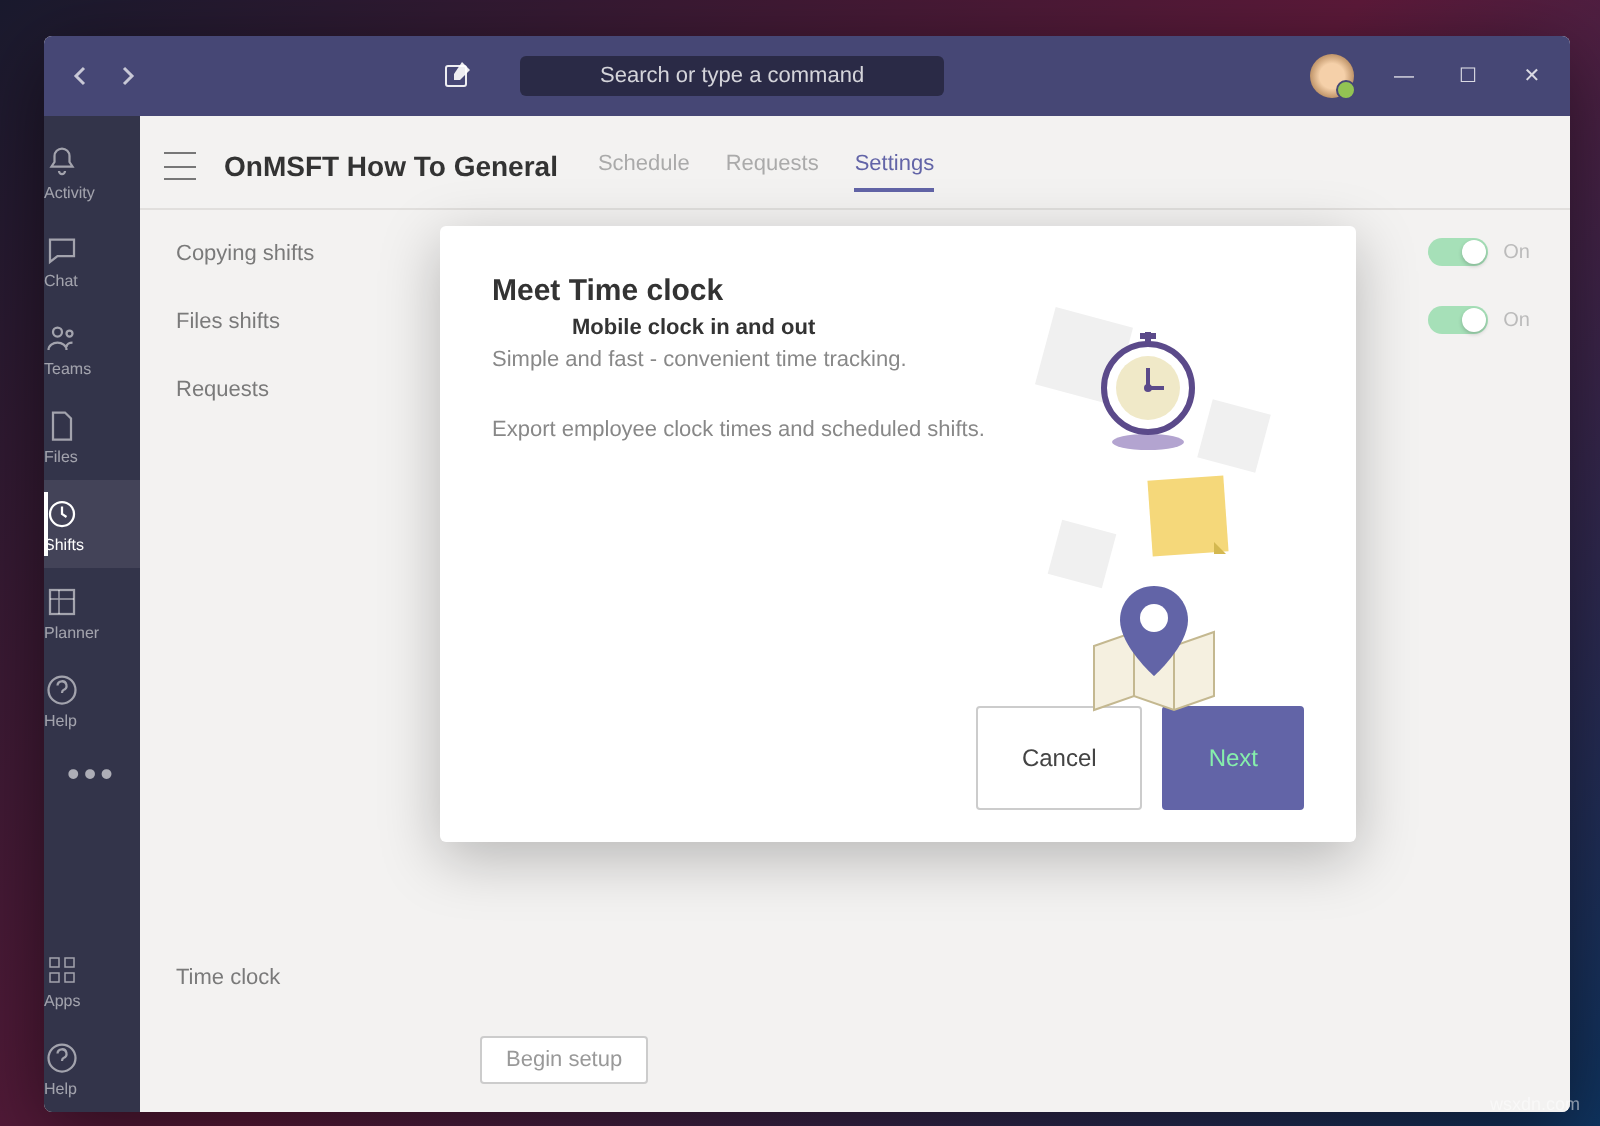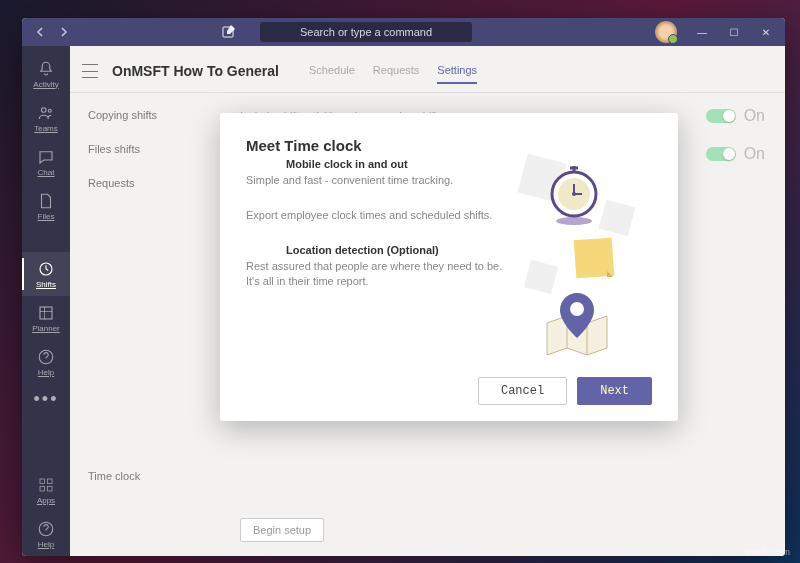--- a/index.html
+++ b/index.html
@@ -1,68 +1,68 @@
 <!DOCTYPE html>
 <html><head>
 <meta charset="utf-8">
 <style>
 * { margin: 0; padding: 0; box-sizing: border-box; font-family: "Segoe UI", -apple-system, sans-serif; }
 body { width: 800px; height: 563px; overflow: hidden; position: relative; background: linear-gradient(135deg, #1a1a2e 0%, #5d1a3a 50%, #0f3460 100%); }
 .window { position: absolute; top: 18px; left: 22px; right: 15px; bottom: 7px; background: #f3f2f1; border-radius: 4px; display: flex; flex-direction: column; box-shadow: 0 10px 40px rgba(0,0,0,0.5); overflow: hidden; }
-.titlebar { height: 28px; background: #464775; display: flex; align-items: center; color: #fff; font-size: 11px; }
+.titlebar { height: 40px; background: #464775; display: flex; align-items: center; color: #fff; font-size: 11px; }
 .nav-arrows { display: flex; padding: 0 8px; gap: 4px; }
 .nav-arrow { width: 20px; height: 20px; display: flex; align-items: center; justify-content: center; color: rgba(255,255,255,0.7); cursor: pointer; }
 .tb-icon { margin-left: 140px; color: rgba(255,255,255,0.9); cursor: pointer; }
 .search-box { margin-left: 24px; background: rgba(0,0,0,0.4); border-radius: 3px; padding: 4px 40px; font-size: 11px; color: rgba(255,255,255,0.8); }
 .titlebar-right { margin-left: auto; display: flex; align-items: center; gap: 2px; padding-right: 4px; }
 .avatar { width: 22px; height: 22px; border-radius: 50%; background: radial-gradient(circle, #f5d0a9 40%, #8b5a2b 100%); position: relative; margin-right: 8px; }
 .avatar::after { content: ""; position: absolute; bottom: -1px; right: -1px; width: 8px; height: 8px; background: #92c353; border-radius: 50%; border: 1px solid #464775; }
 .win-btn { width: 30px; height: 28px; display: flex; align-items: center; justify-content: center; color: rgba(255,255,255,0.8); cursor: pointer; font-size: 10px; }
 .body-area { flex: 1; display: flex; overflow: hidden; }
 .apprail { width: 48px; background: #33344a; display: flex; flex-direction: column; align-items: center; padding-top: 6px; }
-.rail-item { width: 48px; height: 44px; display: flex; flex-direction: column; align-items: center; justify-content: center; gap: 2px; color: rgba(255,255,255,0.55); cursor: pointer; font-size: 8px; position: relative; text-decoration: underline; }
-.rail-item.active { color: #fff; background: rgba(255,255,255,0.08); margin-top: 24px; }
+.rail-item { width: 48px; height: 44px; display: flex; flex-direction: column; justify-content: center; gap: 2px; color: rgba(255,255,255,0.55); cursor: pointer; font-size: 8px; position: relative; }
+.rail-item.active { color: #fff; background: rgba(255,255,255,0.08); }
 .rail-item.active::before { content: ""; position: absolute; left: 0; top: 6px; bottom: 6px; width: 2px; background: #fff; }
 .rail-icon { width: 18px; height: 18px; }
 .rail-spacer { flex: 1; }
 .rail-more { color: rgba(255,255,255,0.6); font-size: 18px; letter-spacing: 2px; height: 30px; display: flex; align-items: center; cursor: pointer; }
 .content { flex: 1; background: #f3f2f1; display: flex; flex-direction: column; position: relative; }
 .page-header { display: flex; align-items: center; padding: 12px 18px 8px 12px; gap: 14px; border-bottom: 1px solid #e1dfdd; }
 .hamburger { width: 16px; height: 14px; display: flex; flex-direction: column; justify-content: space-between; cursor: pointer; }
 .hamburger span { height: 1px; background: #777; }
 .page-title { font-size: 14px; font-weight: 700; color: #333; }
-.tabs { display: flex; gap: 18px; margin-left: 16px; justify-content: center; }
+.tabs { display: flex; gap: 18px; margin-left: 6px; justify-content: center; }
 .tab { font-size: 11px; color: #aaa; padding: 6px 0; cursor: pointer; border-bottom: 2px solid transparent; }
 .tab.active { color: #6264a7; border-bottom-color: #6264a7; }
 .page-body { flex: 1; display: flex; position: relative; }
-.settings-nav { width: 150px; padding: 16px 0 29px 18px; display: flex; flex-direction: column; gap: 22px; font-size: 11px; color: #555; }
+.settings-nav { width: 150px; padding: 16px 0 16px 18px; display: flex; flex-direction: column; gap: 22px; font-size: 11px; color: #555; }
 .settings-nav-item { cursor: pointer; color: #7a7a7a; }
 .settings-nav-spacer { flex: 1; }
 .settings-area { flex: 1; padding: 14px 20px; font-size: 11px; color: #aaa; position: relative; }
 .setting-row { display: flex; align-items: center; margin-bottom: 20px; }
 .toggle { margin-left: auto; width: 30px; height: 14px; background: #a6e0b8; border-radius: 8px; position: relative; margin-right: 8px; cursor: pointer; }
 .toggle::after { content: ""; position: absolute; right: 1px; top: 1px; width: 12px; height: 12px; background: #fff; border-radius: 50%; box-shadow: 0 1px 2px rgba(0,0,0,0.2); }
-.toggle-label { font-size: 16px; color: #bbb; }
+.toggle-label { font-size: 10px; color: #bbb; }
 .begin-btn { position: absolute; left: 170px; bottom: 14px; padding: 5px 12px; border: 1px solid #ccc; background: #fff; color: #999; font-size: 11px; border-radius: 2px; cursor: pointer; }
 .modal { position: absolute; top: 113px; left: 220px; width: 458px; height: 308px; background: #fff; border-radius: 3px; box-shadow: 0 8px 30px rgba(0,0,0,0.25); display: flex; flex-direction: column; padding: 24px 26px 16px 26px; }
 .modal-title { font-size: 15px; font-weight: 700; color: #333; margin-bottom: 4px; }
 .modal-sub { font-size: 11px; color: #888; margin-bottom: 18px; }
 .modal-cols { flex: 1; display: flex; gap: 8px; }
 .modal-text { flex: 1; }
 .section { margin-bottom: 20px; }
 .section-h { font-size: 11px; font-weight: 600; color: #333; margin-bottom: 3px; margin-left: 40px; }
 .section-p { font-size: 11px; color: #888; line-height: 1.4; }
 .modal-illus { width: 140px; position: relative; }
 .illus-clock { position: absolute; top: 8px; left: 35px; }
 .illus-note { position: absolute; top: 78px; left: 60px; }
 .illus-map { position: absolute; top: 130px; left: 30px; }
 .illus-bg { position: absolute; width: 40px; height: 40px; background: #f0f0f0; transform: rotate(15deg); }
 .modal-actions { display: flex; justify-content: flex-end; gap: 10px; margin-top: 10px; }
-.btn { padding: 6px 22px; font-size: 12px; border-radius: 2px; cursor: pointer; border: 1px solid #ccc; background: #fff; color: #444; font-family: Liberation Mono, monospace; }
-.btn-primary { background: #6264a7; border-color: #6264a7; color: #fef9c3; }
+.btn { padding: 18px 22px; font-size: 12px; border-radius: 2px; cursor: pointer; border: 1px solid #ccc; background: #fff; color: #444; }
+.btn-primary { background: #6264a7; border-color: #6264a7; color: #86efac; }
 .watermark { position: absolute; bottom: 6px; right: 10px; font-size: 9px; color: rgba(255,255,255,0.5); }
 </style>
 </head>
 <body>
 
 <div class="window">
 
   <div class="titlebar">
     <div class="nav-arrows">
       <div class="nav-arrow">
@@ -95,31 +95,31 @@
 
     <div class="apprail">
       <div class="rail-item">
         <svg class="rail-icon" viewBox="0 0 24 24">
             <path d="M12 3a5 5 0 0 0-5 5v4l-2 3h14l-2-3V8a5 5 0 0 0-5-5zM10 18a2 2 0 0 0 4 0" stroke="currentColor" stroke-width="1.5" fill="none"></path>
           </svg>
         <span>Activity</span>
       </div>
       <div class="rail-item">
         <svg class="rail-icon" viewBox="0 0 24 24">
+            <path d="M4 5h16v11H9l-5 4V5z" stroke="currentColor" stroke-width="1.5" fill="none"></path>
+          </svg>
+        <span>Chat</span>
+      </div>
+      <div class="rail-item">
+        <svg class="rail-icon" viewBox="0 0 24 24">
             <circle cx="9" cy="8" r="3" stroke="currentColor" stroke-width="1.5" fill="none"></circle>
             <circle cx="17" cy="9" r="2" stroke="currentColor" stroke-width="1.5" fill="none"></circle>
             <path d="M3 20c0-3 3-5 6-5s6 2 6 5M15 18c0-2 2-3 4-3" stroke="currentColor" stroke-width="1.5" fill="none"></path>
           </svg>
         <span>Teams</span>
-      </div>
-      <div class="rail-item">
-        <svg class="rail-icon" viewBox="0 0 24 24">
-            <path d="M4 5h16v11H9l-5 4V5z" stroke="currentColor" stroke-width="1.5" fill="none"></path>
-          </svg>
-        <span>Chat</span>
       </div>
       <div class="rail-item">
         <svg class="rail-icon" viewBox="0 0 24 24">
             <path d="M6 3h8l4 4v14H6V3z" stroke="currentColor" stroke-width="1.5" fill="none"></path>
           </svg>
         <span>Files</span>
       </div>
       <div class="rail-item active">
         <svg class="rail-icon" viewBox="0 0 24 24">
             <circle cx="12" cy="12" r="8" stroke="currentColor" stroke-width="1.5" fill="none"></circle>
@@ -205,24 +205,20 @@
 <div class="modal">
   <div class="modal-title">Meet Time clock</div>
   <div class="modal-cols">
     <div class="modal-text">
       <div class="section">
         <div class="section-h">Mobile clock in and out</div>
         <div class="section-p">Simple and fast - convenient time tracking.</div>
       </div>
       <div class="section">
         <div class="section-p">Export employee clock times and scheduled shifts.</div>
-      </div>
-      <div class="section">
-        <div class="section-h">Location detection (Optional)</div>
-        <div class="section-p">Rest assured that people are where they need to be. It's all in their time report.</div>
       </div>
     </div>
     <div class="modal-illus">
       <div class="illus-bg" style="top:0;left:10px"></div>
       <div class="illus-bg" style="top:45px;left:90px;width:30px;height:30px"></div>
       <div class="illus-bg" style="top:105px;left:15px;width:28px;height:28px"></div>
       <svg class="illus-clock" width="55" height="60" viewBox="0 0 55 60">
         <ellipse cx="27" cy="55" rx="18" ry="4" fill="#b3a4d0"></ellipse>
         <circle cx="27" cy="28" r="22" fill="#fff" stroke="#5b4a8a" stroke-width="3"></circle>
         <circle cx="27" cy="28" r="16" fill="#f0e9c8"></circle>

